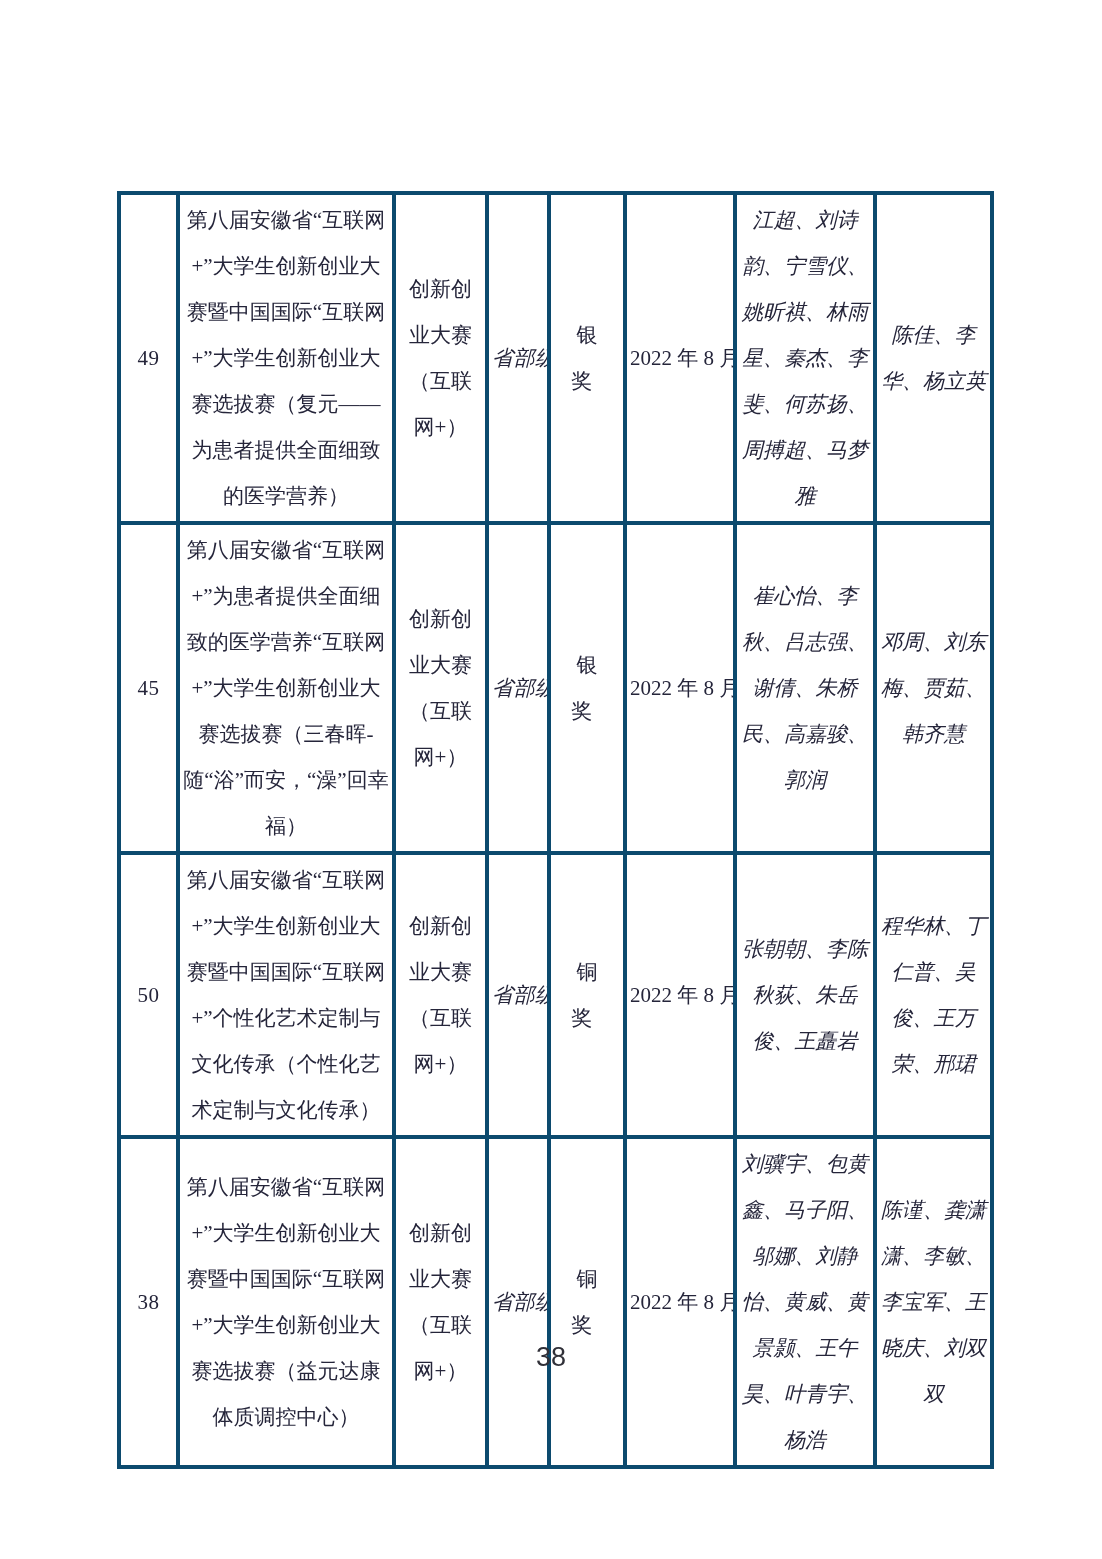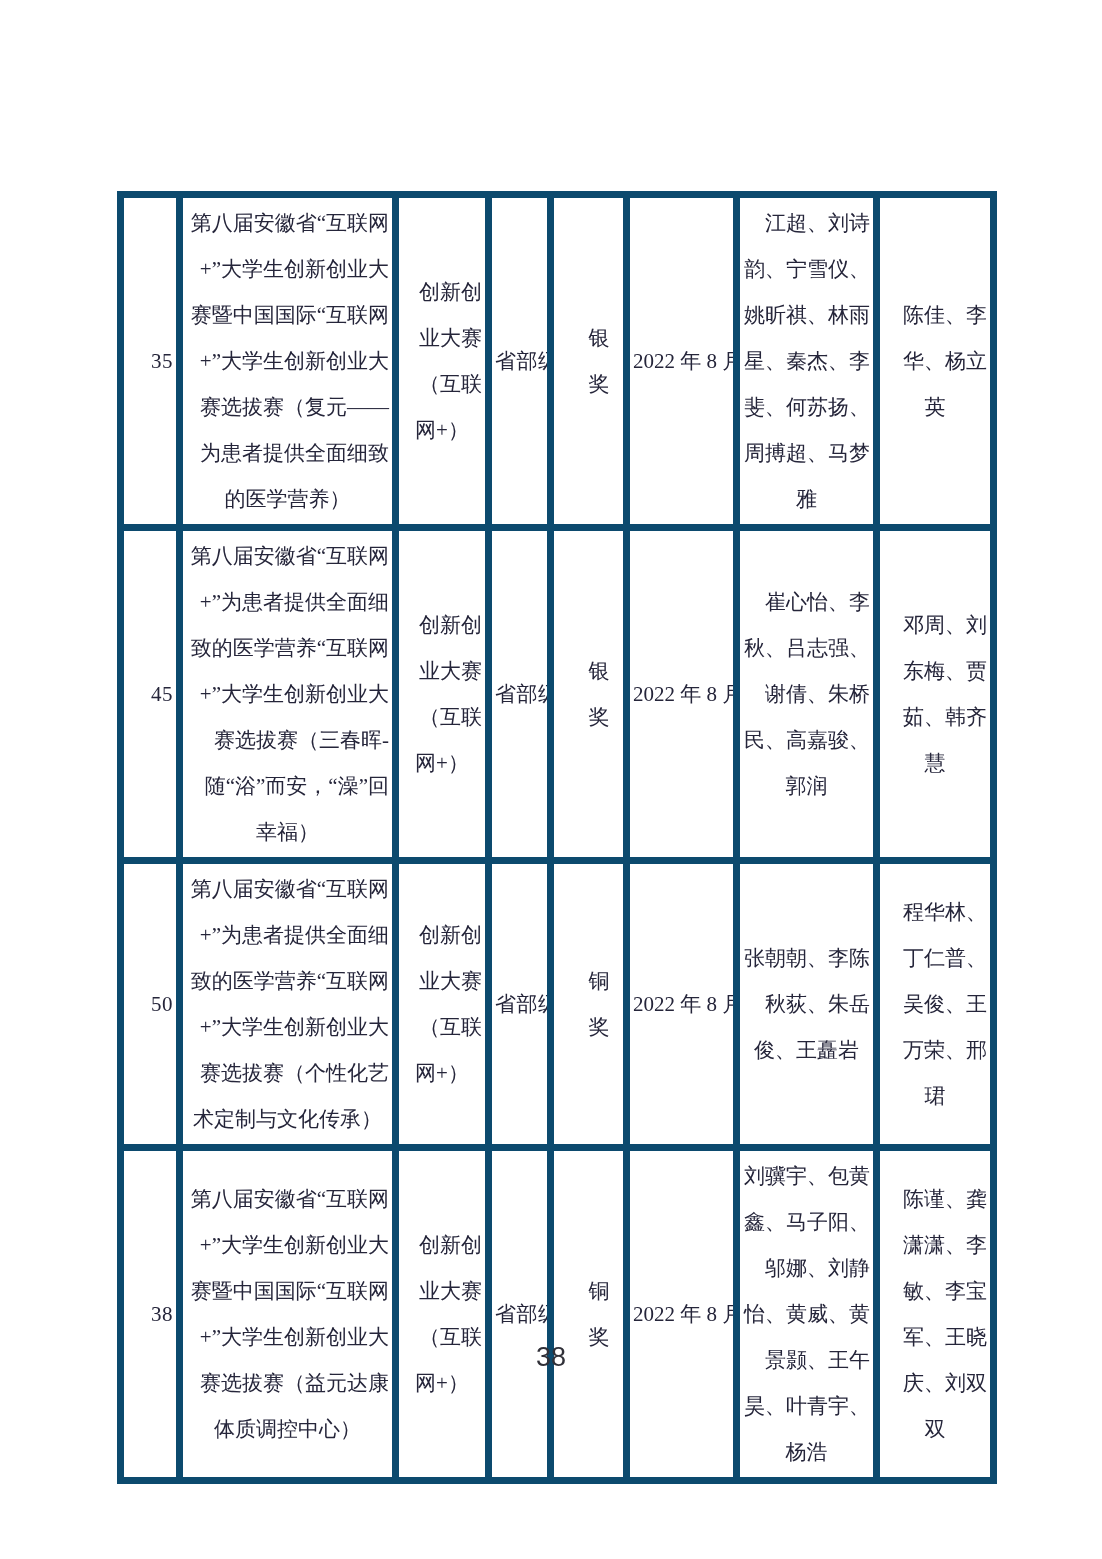--- a/index.html
+++ b/index.html
@@ -17,49 +17,50 @@
   }
   table.awards {
     position: absolute;
     left: 117px;
     top: 191px;
     width: 873px;
     border-collapse: collapse;
     table-layout: fixed;
   }
   table.awards td {
-    border: 7px solid #0c4a6e;
+    border: 4px solid #0c4a6e;
     vertical-align: middle;
-    text-align: right;
+    text-align: center;
     color: #25253a;
     font-size: 21px;
     line-height: 46px;
     padding: 2px 3px;
     overflow: hidden;
   }
   table.awards tr { height: 280px; }
   td.c-no { font-size: 23px; letter-spacing: 0.5px; }
   td.c-comp {
     text-align: justify;
     text-align-last: center;
     padding: 2px 4px;
   }
   td.c-cat {
     text-align: justify;
     text-align-last: center;
     line-height: 54px;
     padding: 2px 2px;
   }
-  td.c-level { white-space: nowrap; font-size: 20px; padding: 0; letter-spacing: 0.5px; }
+  td.c-level { white-space: nowrap; font-size: 20px; padding: 0; letter-spacing: 0.5px; font-style: italic; }
   td.c-award { letter-spacing: 0.5em; text-indent: 0.5em; }
   td.c-date  { white-space: nowrap; font-size: 19px; padding: 0; }
   td.c-members, td.c-advisors {
     text-align: justify;
     text-align-last: center;
     padding: 2px 3px;
+    font-style: italic;
   }
   .page-number {
     position: absolute;
     top: 1342px;
     left: 0;
     width: 100%;
     text-align: center;
     font-family: "Liberation Sans", "DejaVu Sans", sans-serif;
     font-size: 27px;
     color: #303038;
@@ -76,42 +77,42 @@
       <col style="width:216px">
       <col style="width:93px">
       <col style="width:62px">
       <col style="width:76px">
       <col style="width:110px">
       <col style="width:140px">
       <col style="width:117px">
     </colgroup>
     <tbody>
       <tr>
-        <td class="c-no">35</td>
+        <td class="c-no">49</td>
         <td class="c-comp">第八届安徽省“互联网+”大学生创新创业大赛暨中国国际“互联网+”大学生创新创业大赛选拔赛（复元——为患者提供全面细致的医学营养）</td>
         <td class="c-cat">创新创业大赛（互联网+）</td>
         <td class="c-level">省部级</td>
         <td class="c-award">银奖</td>
         <td class="c-date">2022 年 8 月</td>
         <td class="c-members">江超、刘诗韵、宁雪仪、姚昕祺、林雨星、秦杰、李斐、何苏扬、周搏超、马梦雅</td>
         <td class="c-advisors">陈佳、李华、杨立英</td>
       </tr>
       <tr>
         <td class="c-no">45</td>
         <td class="c-comp">第八届安徽省“互联网+”为患者提供全面细致的医学营养“互联网+”大学生创新创业大赛选拔赛（三春晖-随“浴”而安，“澡”回幸福）</td>
         <td class="c-cat">创新创业大赛（互联网+）</td>
         <td class="c-level">省部级</td>
         <td class="c-award">银奖</td>
         <td class="c-date">2022 年 8 月</td>
         <td class="c-members">崔心怡、李秋、吕志强、谢倩、朱桥民、高嘉骏、郭润</td>
         <td class="c-advisors">邓周、刘东梅、贾茹、韩齐慧</td>
       </tr>
       <tr>
         <td class="c-no">50</td>
-        <td class="c-comp">第八届安徽省“互联网+”为患者提供全面细致的医学营养“互联网+”大学生创新创业大赛选拔赛（个性化艺术定制与文化传承）</td>
+        <td class="c-comp">第八届安徽省“互联网+”大学生创新创业大赛暨中国国际“互联网+”个性化艺术定制与文化传承（个性化艺术定制与文化传承）</td>
         <td class="c-cat">创新创业大赛（互联网+）</td>
         <td class="c-level">省部级</td>
         <td class="c-award">铜奖</td>
         <td class="c-date">2022 年 8 月</td>
         <td class="c-members">张朝朝、李陈秋荻、朱岳俊、王矗岩</td>
         <td class="c-advisors">程华林、丁仁普、吴俊、王万荣、邢珺</td>
       </tr>
       <tr>
         <td class="c-no">38</td>
         <td class="c-comp">第八届安徽省“互联网+”大学生创新创业大赛暨中国国际“互联网+”大学生创新创业大赛选拔赛（益元达康体质调控中心）</td>

